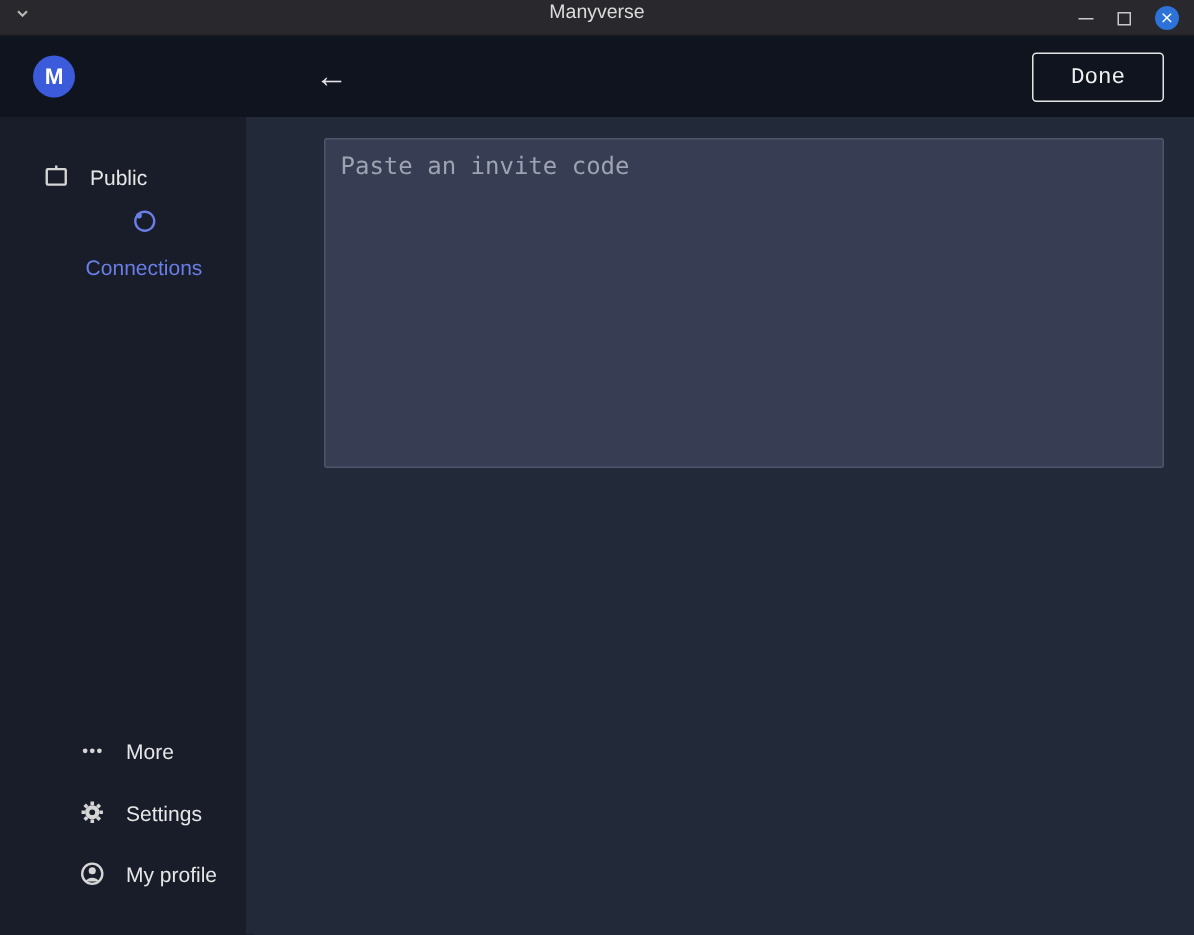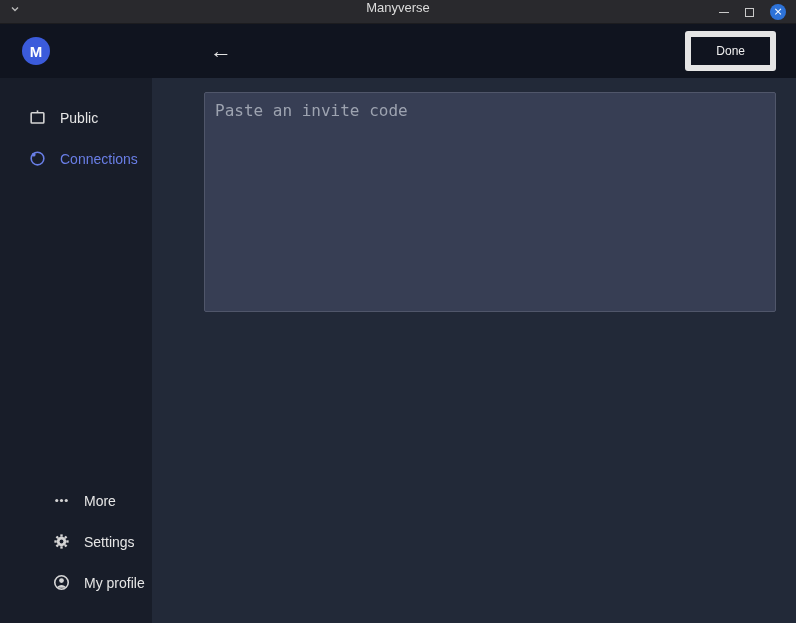--- a/index.html
+++ b/index.html
@@ -99,36 +99,36 @@
     margin-left: 26px;
     font-size: 22px;
     color: #e2e2e2;
     cursor: pointer;
     line-height: 1;
   }
   .done-btn {
     margin-left: auto;
     margin-right: 20px;
     background: transparent;
-    border: 6px solid #e5e5e5;
+    border: 1px solid #e5e5e5;
     border-radius: 3px;
     color: #f0f0f0;
-    font-family: Liberation Sans, sans-serif;
-    font-size: 12px;
+    font-family: Liberation Mono, monospace;
+    font-size: 15px;
     padding: 7px 25px;
     cursor: pointer;
   }
 
   
   .content {
     display: flex;
     height: 545px;
   }
   .sidebar {
-    width: 152px;
+    width: 164px;
     flex-shrink: 0;
     background: #181d29;
     display: flex;
     flex-direction: column;
     padding-top: 19px;
     padding-bottom: 20px;
   }
   .side-item {
     height: 41px;
     display: flex;
@@ -141,21 +141,21 @@
     user-select: none;
   }
   .side-item .icn {
     width: 19px;
     height: 19px;
     display: flex;
     align-items: center;
     justify-content: center;
     color: #d5d5d5;
   }
-  .side-item.active { color: #697ee6; }
+  .side-item.active { color: #697ee6; flex-direction: column; }
   .side-item.active .icn { color: #697ee6; }
   .bottom-group { margin-top: auto; padding-left: 24px; }
 
   .main {
     flex: 1;
     background: #222938;
     padding-left: 36px;
   }
   .invite-area {
     display: block;

